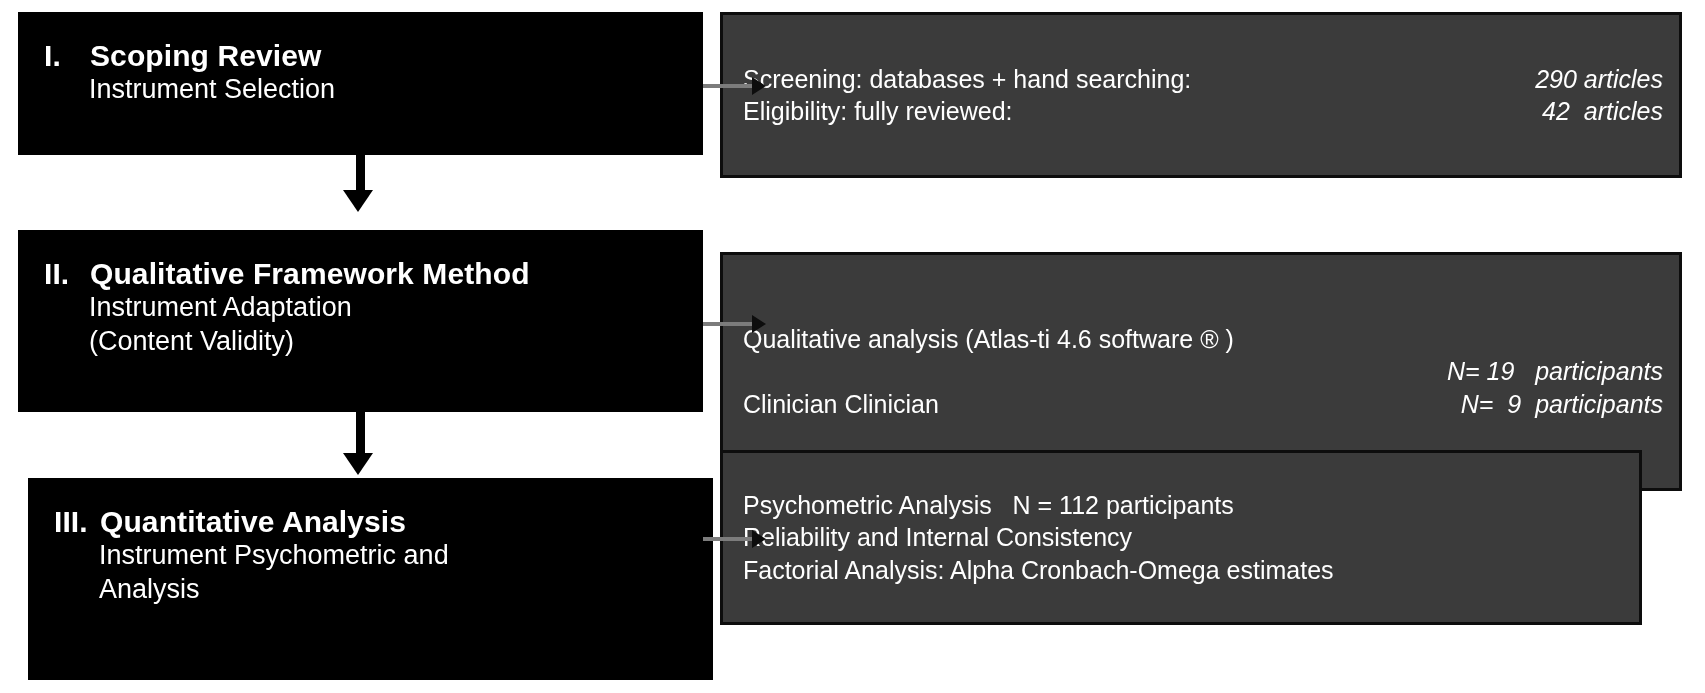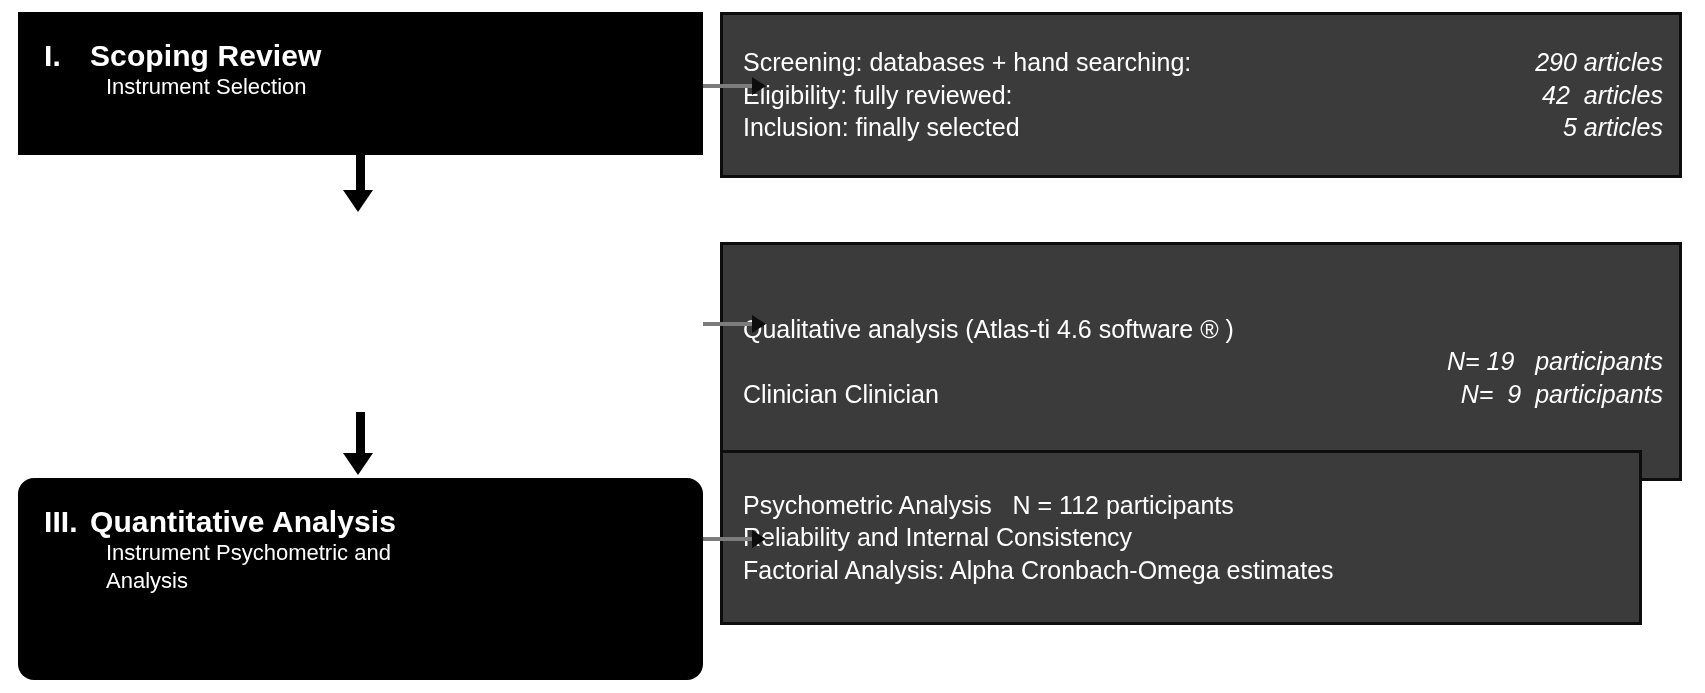--- a/index.html
+++ b/index.html
@@ -34,30 +34,30 @@
     font-weight: bold;
     line-height: 1.18;
     white-space: nowrap;
     letter-spacing: 0.1px;
   }
   .phase-numeral {
     display: inline-block;
     min-width: 46px;
   }
   .phase-sub {
-    font-size: 22px;
+    font-size: 27px;
     font-weight: normal;
     line-height: 1.25;
-    margin-left: 62px;
+    margin-left: 45px;
     white-space: nowrap;
   }
 
   #phase-1 { left: 18px;  top: 12px;  width: 685px; height: 143px; }
   #phase-2 { left: 18px;  top: 230px; width: 685px; height: 182px; }
-  #phase-3 { left: 18px;  top: 478px; width: 685px; height: 202px; border-radius: 16px; }
+  #phase-3 { left: 28px;  top: 478px; width: 685px; height: 202px; }
 
   
   .detail-box {
     position: absolute;
     background: #3b3b3b;
     border: 3px solid #0d0d0d;
     color: #ffffff;
     box-sizing: border-box;
     padding: 14px 16px 14px 20px;
     display: flex;
@@ -69,21 +69,21 @@
     line-height: 1.30;
     white-space: pre;
     display: flex;
     align-items: baseline;
   }
   .detail-label { flex: 0 0 auto; }
   .detail-spacer { flex: 1 1 auto; }
   .detail-value { flex: 0 0 auto; text-align: right; font-style: italic; }
 
   #detail-1 { left: 720px; top: 12px;  width: 962px; height: 166px; }
-  #detail-2 { left: 720px; top: 242px; width: 962px; height: 239px; }
+  #detail-2 { left: 720px; top: 252px; width: 962px; height: 239px; }
   #detail-3 { left: 720px; top: 450px; width: 922px; height: 175px; }
 
   #detail-1 .detail-line { justify-content: flex-start; }
   #detail-1 .detail-value { min-width: 168px; }
   #detail-2 .detail-value { min-width: 245px; text-align: right; }
 
   
   .v-connector {
     position: absolute;
     width: 9px;
@@ -128,45 +128,47 @@
 
 <div id="diagram">
 
   <div class="phase-box" id="phase-1">
     <div class="phase-title">
       <span class="phase-numeral">I.</span><span>Scoping Review</span>
     </div>
     <div class="phase-sub">Instrument  Selection</div>
   </div>
 
+  <div class="phase-box" id="phase-2">
+    <div class="phase-title">
+      <span class="phase-numeral">II.</span><span>Qualitative Framework Method</span>
+    </div>
+    <div class="phase-sub">Instrument   Adaptation</div>
+    <div class="phase-sub">(Content Validity)</div>
+  </div>
 
   <div class="phase-box" id="phase-3">
     <div class="phase-title">
       <span class="phase-numeral">III.</span><span>Quantitative Analysis</span>
     </div>
     <div class="phase-sub">Instrument Psychometric and</div>
     <div class="phase-sub">Analysis</div>
   </div>
 
   <div class="detail-box" id="detail-1">
     <div class="detail-line">
       <span class="detail-label">Screening: databases + hand searching:</span>
       <span class="detail-spacer"></span>
       <span class="detail-value">290 articles</span>
     </div>
     <div class="detail-line">
       <span class="detail-label">Eligibility: fully reviewed:</span>
       <span class="detail-spacer"></span>
       <span class="detail-value">42  articles</span>
     </div>
-    <div class="detail-line">
-      <span class="detail-label">Inclusion: finally selected</span>
-      <span class="detail-spacer"></span>
-      <span class="detail-value">5 articles</span>
-    </div>
   </div>
 
   <div class="detail-box" id="detail-2">
     <div class="detail-line">
       <span class="detail-label bold">Qualitative analysis</span>
       <span class="detail-label"> (Atlas-ti 4.6 software ® )</span>
     </div>
     <div class="detail-line">
       <span class="detail-spacer"></span>
       <span class="detail-value">N= 19   participants</span>

